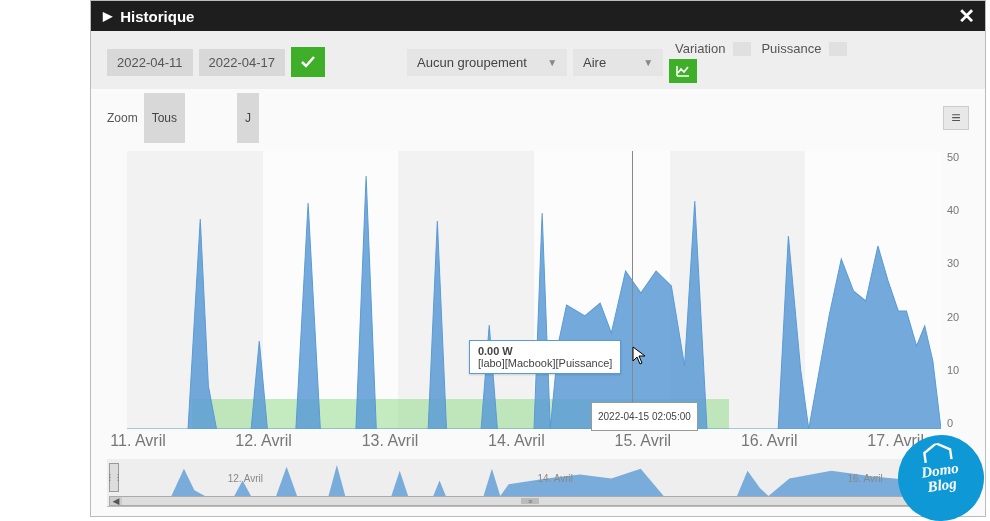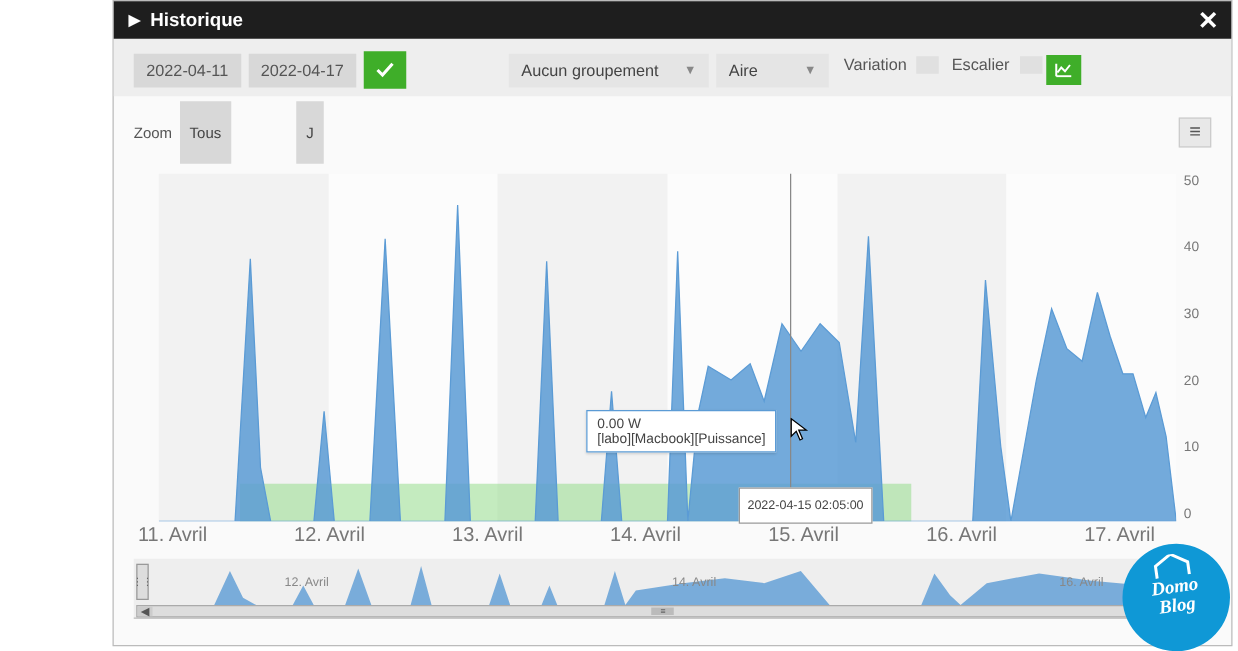--- a/index.html
+++ b/index.html
@@ -13,39 +13,39 @@
 
   .toolbar { display: flex; align-items: center; gap: 6px; padding: 10px 16px 6px; background: #eee; }
   .datebox { background: #d8d8d8; color: #555; padding: 6px 10px; font-size: 13px; }
   .gbtn { background: #3fae29; color: #fff; width: 34px; height: 30px; display: flex; align-items: center; justify-content: center; }
   .spacer { width: 70px; }
   .sel { background: #e5e5e5; padding: 6px 10px; min-width: 160px; color: #444; display: flex; align-items: center; justify-content: space-between; }
   .sel .caret { font-size: 10px; color: #888; }
   .lbl { color: #555; font-size: 13px; margin-left: 6px; }
   .swatch { width: 18px; height: 14px; background: #e0e0e0; display: inline-block; margin-left: 4px; }
   .gbtn.small { width: 28px; height: 24px; font-size: 12px; }
-  .varcol { display: flex; flex-direction: row; align-items: flex-start; gap: 3px; }
+  .varcol { display: flex; flex-direction: column; align-items: flex-start; gap: 3px; }
   .varrow { display: flex; align-items: center; gap: 4px; }
 
   .zoomrow { display: flex; align-items: center; gap: 6px; padding: 4px 16px 2px; font-size: 12px; color: #555; position: relative; }
   .zbtn { background: #d8d8d8; color: #444; padding: 18px 8px; font-size: 12px; }
   .menu-icon { position: absolute; right: 16px; background: #e8e8e8; width: 26px; height: 24px; display: flex; align-items: center; justify-content: center; font-size: 16px; border: 1px solid #ccc; cursor: pointer; }
 
   .chart-area { position: relative; margin: 6px 16px 0; height: 300px; }
   .plot { position: absolute; left: 20px; right: 28px; top: 0; bottom: 22px; background: #fcfcfc; }
   .bands { position: absolute; inset: 0; display: flex; }
   .bands > div { flex: 1; }
   .bands > div:nth-child(odd) { background: #f2f2f2; }
   .axis-y { position: absolute; right: 0; top: 0; bottom: 22px; width: 26px; display: flex; flex-direction: column; justify-content: space-between; font-size: 11px; color: #777; text-align: left; padding-left: 4px; }
   .axis-x { position: absolute; left: 20px; right: 28px; bottom: 0; height: 20px; display: flex; justify-content: space-between; font-size: 16px; color: #777; align-items: center; }
   .axis-x span { transform: translateX(-30%); }
   .greenbar { position: absolute; left: 8%; right: 26%; bottom: 0; height: 30px; background: rgba(150, 220, 140, 0.55); }
 
   .tooltip { position: absolute; left: 42%; top: 68%; background: #fff; border: 1px solid #5b9bd5; padding: 4px 8px; font-size: 11px; color: #444; box-shadow: 0 1px 2px rgba(0,0,0,.15); }
-  .tooltip .v { font-weight: normal; }
+  .tooltip .v { font-weight: bold; }
   .cursor-arrow { position: absolute; left: 62%; top: 70%; font-size: 16px; color: #333; }
   .crosshair { position: absolute; left: 62%; top: 0; bottom: 22px; width: 1px; background: #888; }
   .xtip { position: absolute; left: 57%; bottom: -2px; background: #fff; border: 1px solid #999; padding: 8px 6px; font-size: 10px; color: #444; }
 
   .navigator { position: relative; margin: 8px 16px 4px; height: 48px; background: #eee; border-bottom: 1px solid #bbb; }
   .nav-plot { position: absolute; left: 12px; right: 12px; top: 2px; bottom: 10px; }
   .handle { position: absolute; top: 4px; bottom: 14px; width: 10px; background: #ddd; border: 1px solid #999; display: flex; align-items: center; justify-content: center; font-size: 8px; color: #666; }
   .handle.l { left: 2px; } .handle.r { right: 2px; }
   .nav-dates { position: absolute; left: 14%; right: 10%; top: 14px; display: flex; justify-content: space-between; font-size: 10px; color: #888; }
   .scroll { position: absolute; left: 2px; right: 2px; bottom: 0; height: 10px; background: #ddd; border: 1px solid #aaa; display: flex; }
@@ -82,21 +82,21 @@
       <span class="caret">▼</span>
     </div>
     <div class="sel" style="min-width:90px">
       <span>Aire</span>
       <span class="caret">▼</span>
     </div>
     <div class="varcol">
       <div class="varrow">
         <span class="lbl">Variation</span>
         <span class="swatch"></span>
-        <span class="lbl">Escalier</span>
+        <span class="lbl">Puissance</span>
         <span class="swatch"></span>
       </div>
       <div class="gbtn small">
         <svg width="14" height="12" viewBox="0 0 14 12">
             <path d="M1 11 L1 1 M1 11 L13 11 M2 8 L5 4 L8 7 L12 2" stroke="#fff" stroke-width="1.6" fill="none"></path>
           </svg>
       </div>
     </div>
   </div>
 

